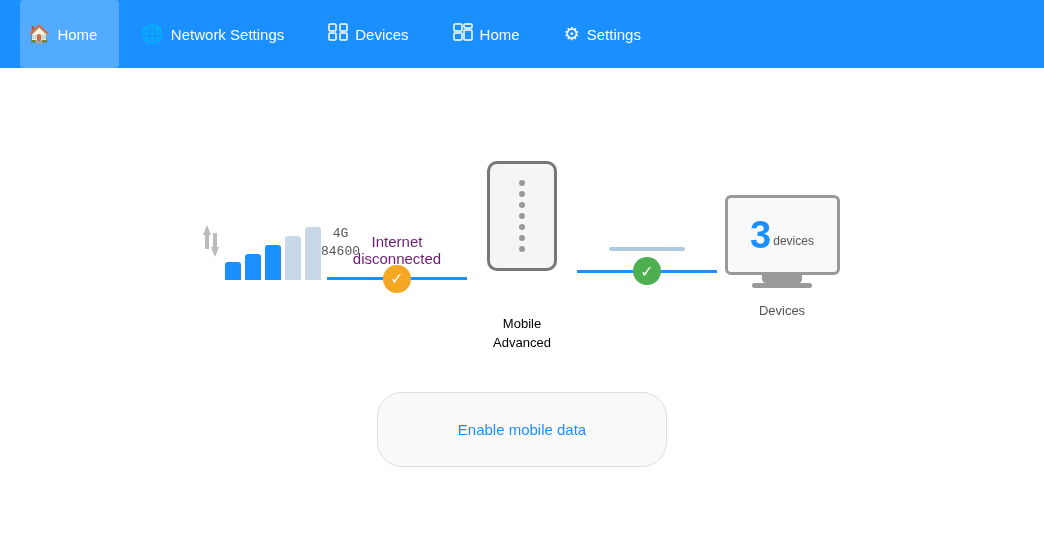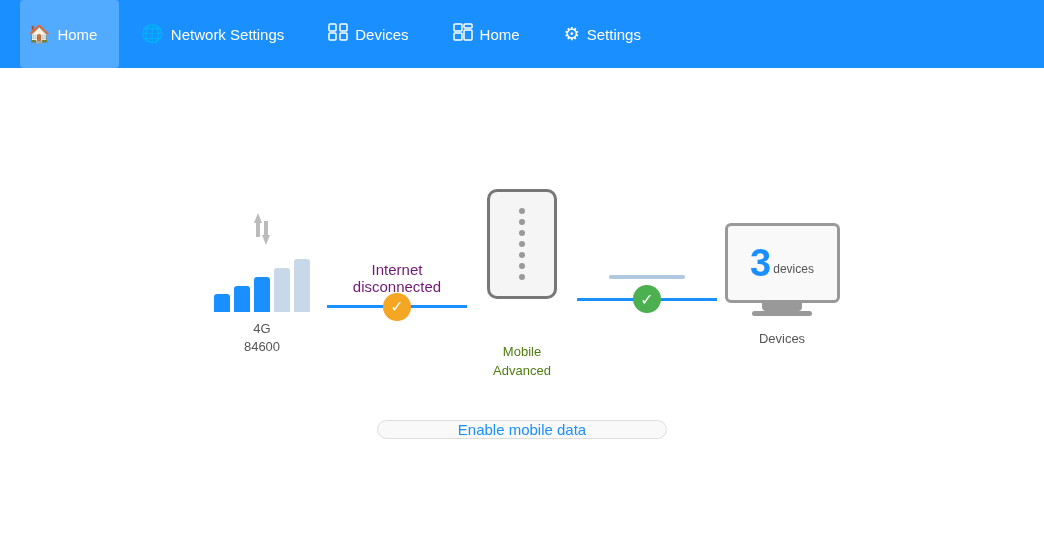--- a/index.html
+++ b/index.html
@@ -49,23 +49,24 @@
       justify-content: center;
       gap: 0;
       width: 100%;
       max-width: 780px;
       margin-bottom: 40px;
     }
 
     
     .signal-section {
       display: flex;
-      flex-direction: column;
-      align-items: center;
+      flex-direction: row;
+      align-items: flex-start;
       width: 130px;
+      font-family: Liberation Mono, monospace;
     }
     .signal-arrows {
       color: #aaa;
       font-size: 22px;
       margin-bottom: 6px;
     }
     .signal-bars {
       display: flex;
       align-items: flex-end;
       gap: 4px;
@@ -138,21 +139,21 @@
       gap: 5px;
       background: #f5f5f5;
       margin-bottom: 8px;
     }
     .router-dot {
       width: 6px;
       height: 6px;
       border-radius: 50%;
       background: #999;
     }
-    .router-label { font-size: 13px; color: #4d7c0f; text-align: center; line-height: 1.4; margin-top: 36px; }
+    .router-label { font-size: 13px; color: #000000; text-align: center; line-height: 1.4; margin-top: 36px; }
 
     
     .devices-section {
       display: flex;
       flex-direction: column;
       align-items: center;
       width: 130px;
     }
     .monitor-icon {
       width: 115px;
@@ -191,21 +192,21 @@
       margin-left: 2px;
       align-self: flex-end;
       margin-bottom: 6px;
     }
     .devices-label { font-size: 13px; color: #555; margin-top: 5px; }
 
     
     .enable-btn {
       border: 1.5px solid #ddd;
       border-radius: 25px;
-      padding: 0 80px;
+      padding: 28px 80px;
       background: #f9f9f9;
       color: #1a8fff;
       font-size: 15px;
       cursor: pointer;
       outline: none;
     }
 
     .monitor-content {
       display: flex;
       align-items: center;

